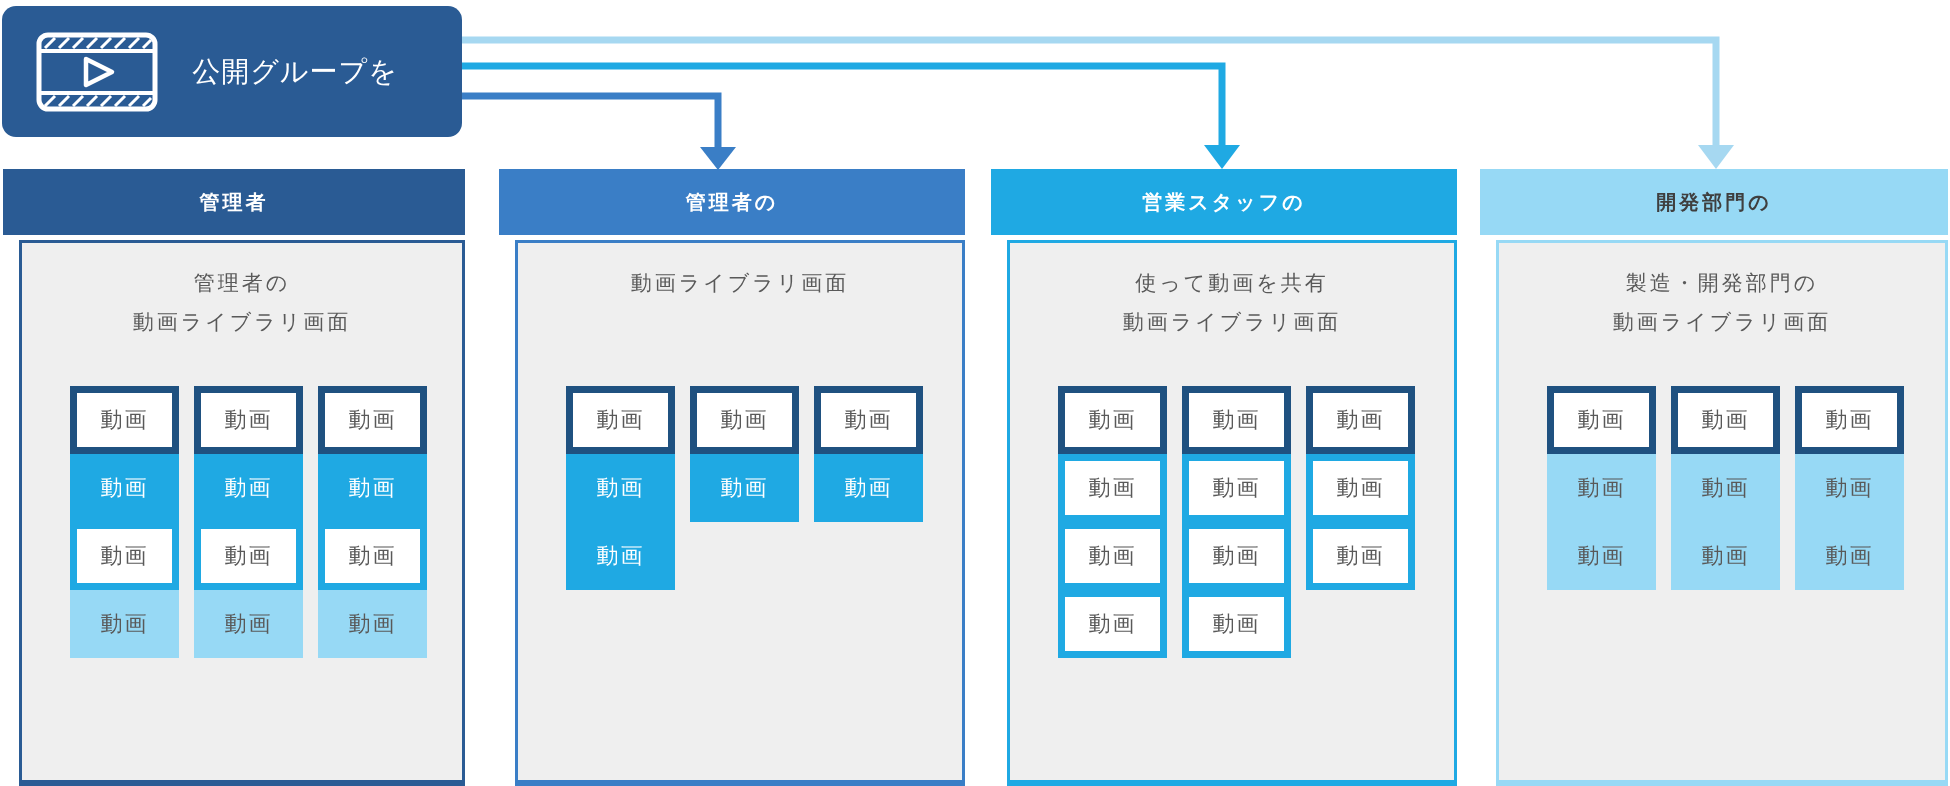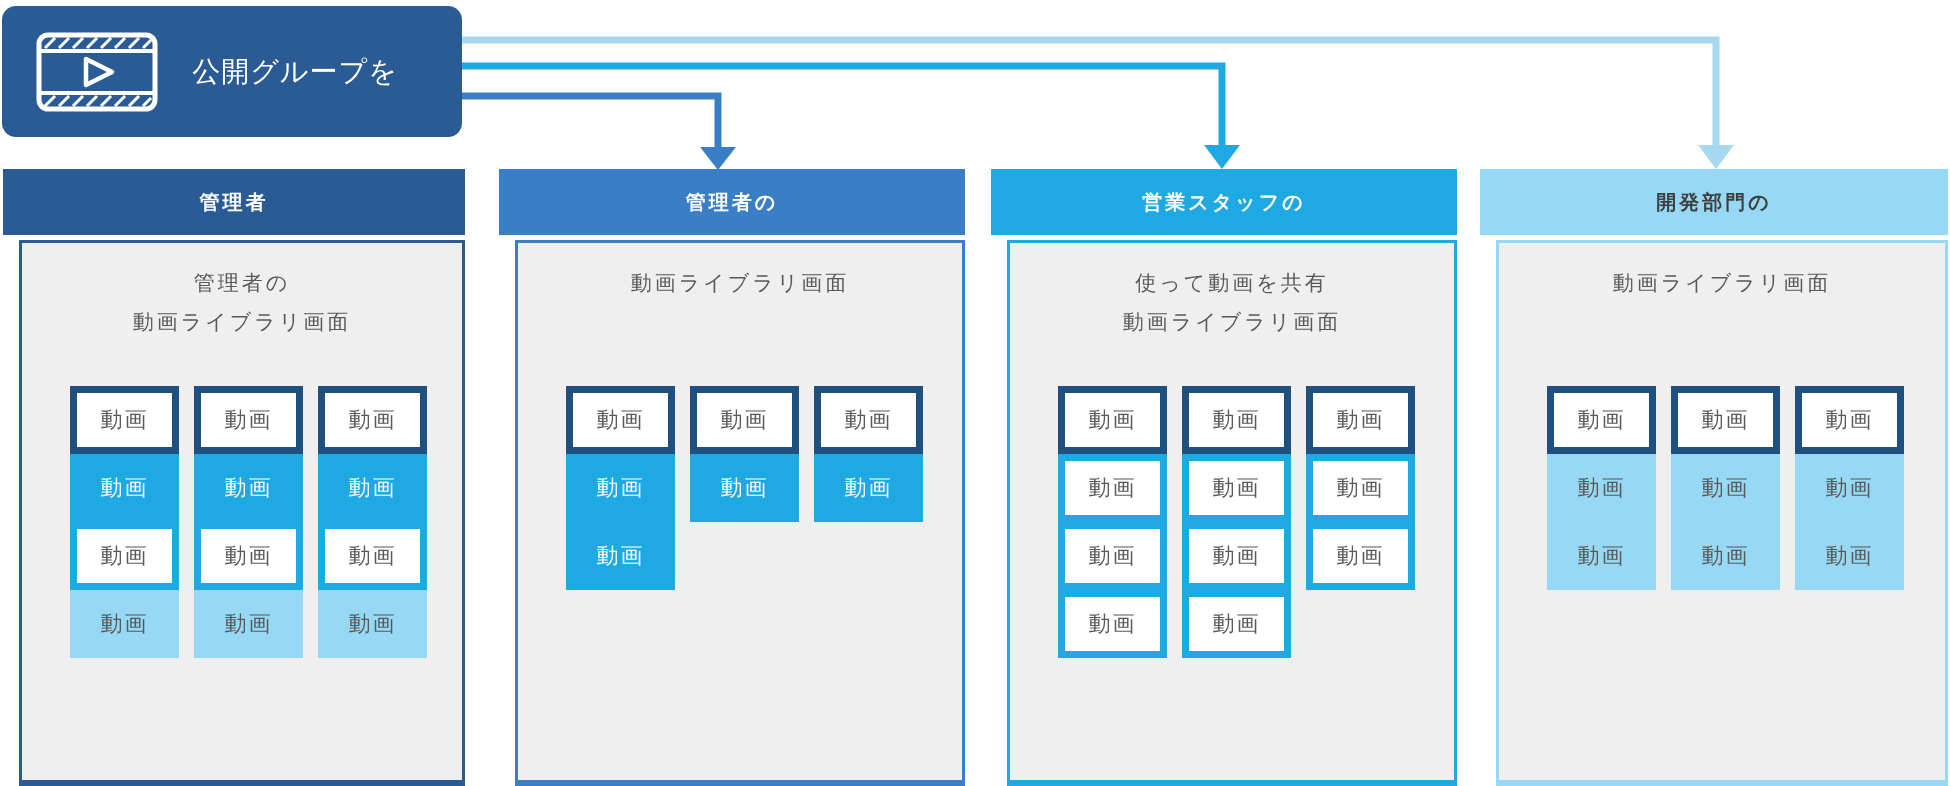--- a/index.html
+++ b/index.html
@@ -193,20 +193,21 @@
             <div class="vbox vbox--cyan-outline">動画</div>
           </div>
         </div>
     </div>
   </div>
 
   <div class="column col--light" style="left:1480px;width:468px">
     <div class="col-header">開発部門の</div>
     <div class="panel">
       <div class="panel-title">
+        <div>製造・開発部門の</div>
         <div>動画ライブラリ画面</div>
       </div>
       <div class="grid">
           <div class="grid-row">
             <div class="vbox vbox--navy-outline">動画</div>
             <div class="vbox vbox--navy-outline">動画</div>
             <div class="vbox vbox--navy-outline">動画</div>
           </div>
           <div class="grid-row">
             <div class="vbox vbox--lightblue-solid">動画</div>

